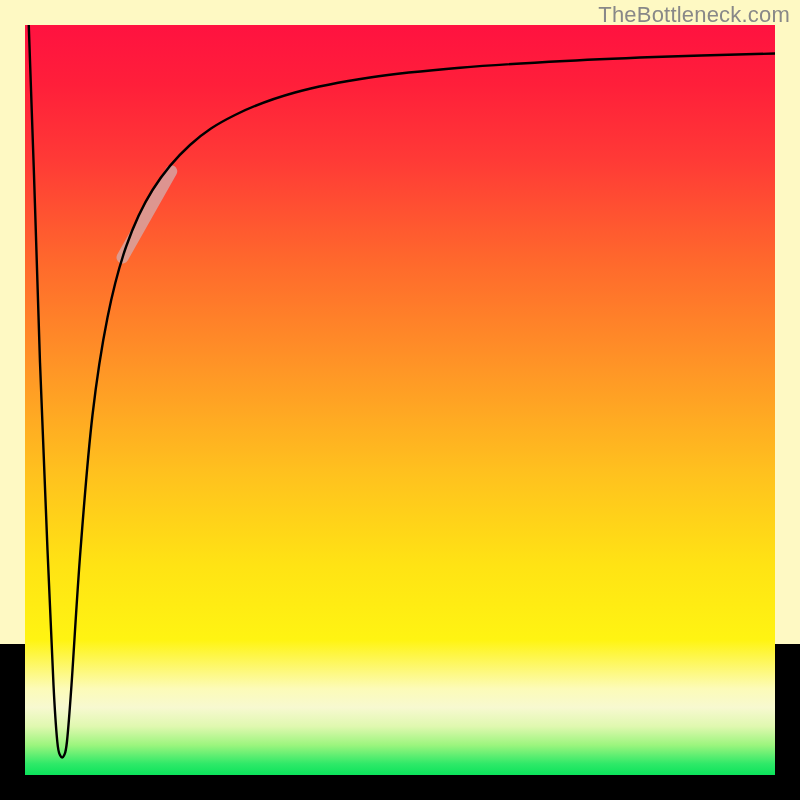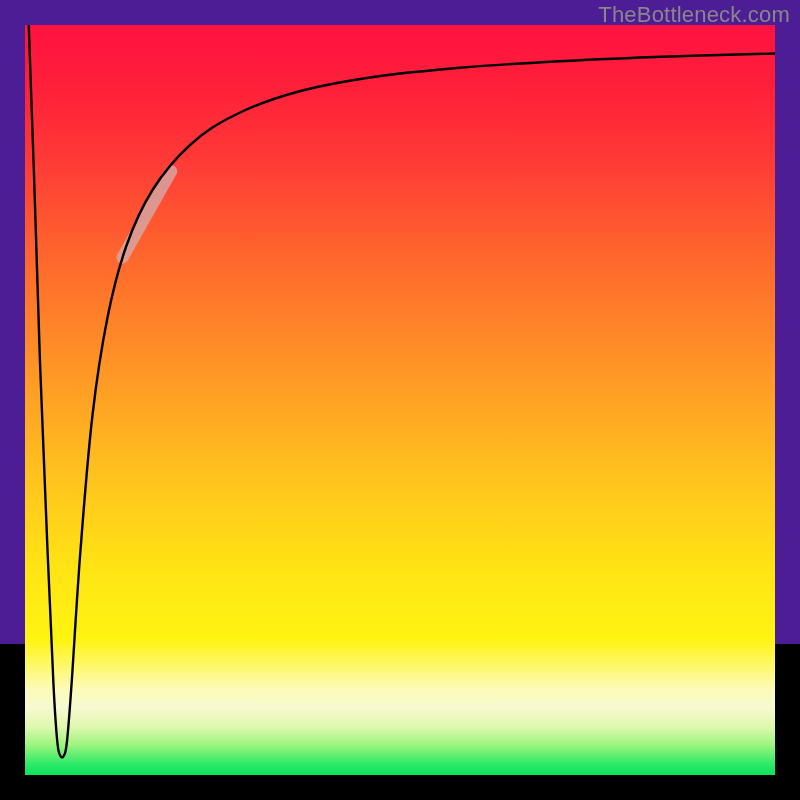--- a/index.html
+++ b/index.html
@@ -8,21 +8,21 @@
     width: 800px;
     height: 800px;
     background: #000;
     font-family: Arial, Helvetica, sans-serif;
     overflow: hidden;
   }
   .frame {
     position: relative;
     width: 800px;
     height: 644px;
-    background: #4c1d95;
+    background: #fef9c3;
   }
   .watermark {
     position: absolute;
     top: 2px;
     right: 10px;
     color: #888;
     font-size: 22px;
     font-weight: 500;
     letter-spacing: 0.2px;
     user-select: none;

